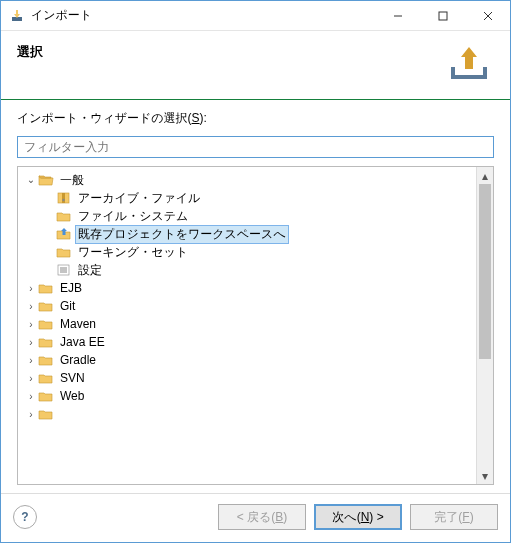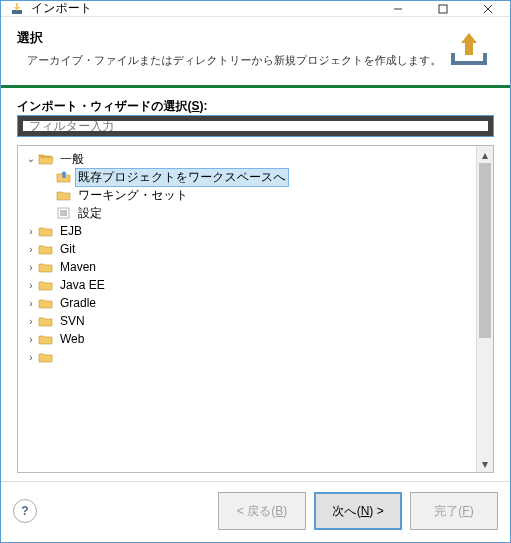--- a/index.html
+++ b/index.html
@@ -1,55 +1,55 @@
 <!DOCTYPE html>
 <html><head>
 <meta charset="utf-8">
 <style>
 * { box-sizing: border-box; margin: 0; padding: 0; font-family: "Meiryo UI", "Yu Gothic UI", sans-serif; font-size: 12px; }
 body { background: #fff; width: 511px; height: 543px; border: 1px solid #5a9bd4; display: flex; flex-direction: column; overflow: hidden; }
 
 
-.titlebar { height: 16px; background: #fff; display: flex; align-items: center; border-bottom: 1px solid #e5e5e5; }
+.titlebar { height: 30px; background: #fff; display: flex; align-items: center; border-bottom: 1px solid #e5e5e5; }
 .titlebar .icon { width: 16px; height: 16px; margin: 0 6px 0 8px; display:flex; align-items:center; justify-content:center; }
 .titlebar .title { flex: 1; color: #000; }
 .win-controls { display: flex; }
 .win-btn { width: 45px; height: 29px; display:flex; align-items:center; justify-content:center; color:#333; }
 
 
-.banner { background: #fff; padding: 12px 16px 16px 16px; display:flex; border-bottom: 3px solid #15803d; }
+.banner { background: #fff; padding: 12px 16px 16px 16px; display:flex; border-bottom: 1px solid #15803d; }
 .banner-text { flex:1; }
 .banner-title { font-size: 13px; font-weight: bold; margin-bottom: 6px; }
 .banner-desc { font-size: 11px; color: #333; padding-left: 10px; }
 .banner-icon { width: 50px; display:flex; align-items:center; justify-content:center; }
 
 
 .main { flex:1; padding: 10px 16px 8px 16px; display:flex; flex-direction:column; min-height:0; }
-.field-label { margin-bottom: 0; font-weight: bold; }
+.field-label { margin-bottom: 9px; }
 .field-label .mnemonic { text-decoration: underline; }
-.filter-input { width:100%; height: 22px; border:6px solid #404040; padding: 2px 6px; outline: 1px solid #5a9bd4; outline-offset: -1px; color:#888; margin-bottom: 8px; background:#fff; }
+.filter-input { width:100%; height: 22px; border:1px solid #404040; padding: 2px 6px; outline: 1px solid #5a9bd4; outline-offset: -1px; color:#888; margin-bottom: 8px; background:#fff; }
 
 .tree-wrap { flex:1; border:1px solid #bbb; position:relative; min-height:0; display:flex; }
 .tree { flex:1; overflow:auto; padding: 4px 0; }
 .tree-row { display:flex; align-items:center; height:18px; padding-right:4px; }
 .indent { display:inline-block; }
 .twisty { width:14px; height:14px; display:inline-flex; align-items:center; justify-content:center; color:#555; cursor:pointer; font-size:10px; }
 .twisty.none { visibility:hidden; }
 .node-icon { width:16px; height:16px; display:inline-flex; align-items:center; justify-content:center; margin-right:4px; }
 .node-label { padding: 0 2px; }
 .selected .node-label { background:#cde6f7; outline:1px solid #7eb4ea; }
 
 .scrollbar { width:17px; background:#f0f0f0; border-left:1px solid #ddd; position:relative; }
 .sb-btn { height:17px; display:flex; align-items:center; justify-content:center; color:#555; }
 .sb-thumb { position:absolute; left:2px; right:2px; top:17px; height:175px; background:#c1c1c1; }
 
 
 .footer { border-top:1px solid #ddd; padding: 10px 12px 12px 12px; display:flex; align-items:center; gap:8px; }
 .help-btn { width:24px; height:24px; border:1px solid #aaa; border-radius:50%; display:flex; align-items:center; justify-content:center; color:#4a6b8a; font-weight:bold; margin-right:auto; }
-.btn { min-width:88px; height:38px; border:1px solid #adadad; background:#e1e1e1; display:flex; align-items:center; justify-content:center; padding:0 10px; }
+.btn { min-width:88px; height:26px; border:1px solid #adadad; background:#e1e1e1; display:flex; align-items:center; justify-content:center; padding:0 10px; }
 .btn.disabled { color:#a0a0a0; background:#f0f0f0; }
 .btn.default { border-color:#5a9bd4; outline:1px solid #5a9bd4; outline-offset:-2px; }
 .btn .mnemonic { text-decoration: underline; }
 </style>
 </head>
 <body>
 
 <div class="titlebar">
   <span class="icon">
     <svg width="14" height="14" viewBox="0 0 14 14">
@@ -74,21 +74,20 @@
           <line x1="1" y1="1" x2="9" y2="9" stroke="currentColor"></line>
           <line x1="9" y1="1" x2="1" y2="9" stroke="currentColor"></line>
         </svg>
       </div>
   </div>
 </div>
 
 <div class="banner">
   <div class="banner-text">
     <div class="banner-title">選択</div>
-    <div class="banner-desc">アーカイブ・ファイルまたはディレクトリーから新規プロジェクトを作成します。</div>
   </div>
   <div class="banner-icon">
     <svg width="44" height="40" viewBox="0 0 44 40">
       <path d="M4 24 L4 36 L40 36 L40 24 L36 24 L36 32 L8 32 L8 24 Z" fill="#5b7a99"></path>
       <path d="M22 4 L30 14 L26 14 L26 26 L18 26 L18 14 L14 14 Z" fill="#d8a030"></path>
     </svg>
   </div>
 </div>
 
 <div class="main">
@@ -102,20 +101,42 @@
         <div class="tree-row">
           <span class="indent" style="width: 6px;"></span>
           <span class="twisty" style="transform: translateY(-1px);">⌄</span>
           <span class="node-icon">
             <svg width="16" height="14" viewBox="0 0 16 14">
               <path d="M1 3 L1 12 L14 12 L15 5 L3 5 L2 3 Z" fill="#f4c968" stroke="#c89830" stroke-width="0.6"></path>
               <path d="M1 3 L6 3 L7 4 L13 4 L13 5 L2 5 Z" fill="#e8b858" stroke="#c89830" stroke-width="0.6"></path>
             </svg>
           </span>
           <span class="node-label">一般</span>
+        </div>
+        <div class="tree-row">
+          <span class="indent" style="width: 24px;"></span>
+          <span class="twisty none">›</span>
+          <span class="node-icon">
+            <svg width="16" height="14" viewBox="0 0 16 14">
+              <rect x="2" y="2" width="11" height="10" fill="#f4c968" stroke="#c89830" stroke-width="0.6"></rect>
+              <rect x="6" y="2" width="3" height="10" fill="#c89830"></rect>
+              <circle cx="7.5" cy="9" r="1.2" fill="#888"></circle>
+            </svg>
+          </span>
+          <span class="node-label">アーカイブ・ファイル</span>
+        </div>
+        <div class="tree-row">
+          <span class="indent" style="width: 24px;"></span>
+          <span class="twisty none">›</span>
+          <span class="node-icon">
+            <svg width="16" height="14" viewBox="0 0 16 14">
+              <path d="M1 4 L6 4 L7 5 L14 5 L14 12 L1 12 Z" fill="#f4c968" stroke="#c89830" stroke-width="0.6"></path>
+            </svg>
+          </span>
+          <span class="node-label">ファイル・システム</span>
         </div>
         <div class="tree-row selected">
           <span class="indent" style="width: 24px;"></span>
           <span class="twisty none">›</span>
           <span class="node-icon">
             <svg width="16" height="14" viewBox="0 0 16 14">
               <path d="M1 4 L6 4 L7 5 L14 5 L14 12 L1 12 Z" fill="#f4c968" stroke="#c89830" stroke-width="0.6"></path>
               <path d="M8 1 L11 4 L9.5 4 L9.5 8 L6.5 8 L6.5 4 L5 4 Z" fill="#4a90d9"></path>
             </svg>
           </span>

